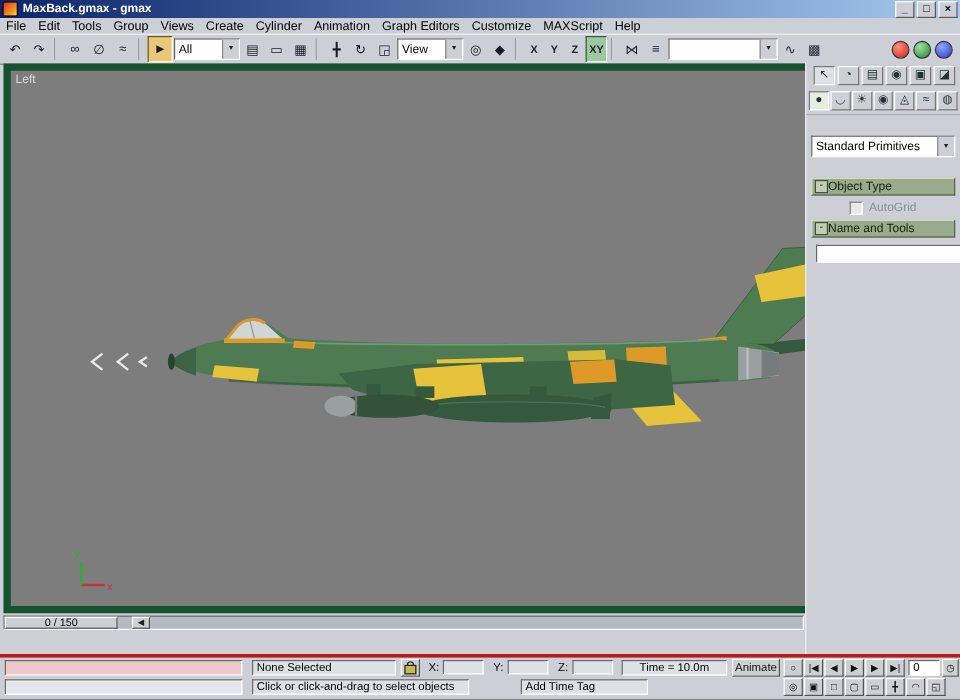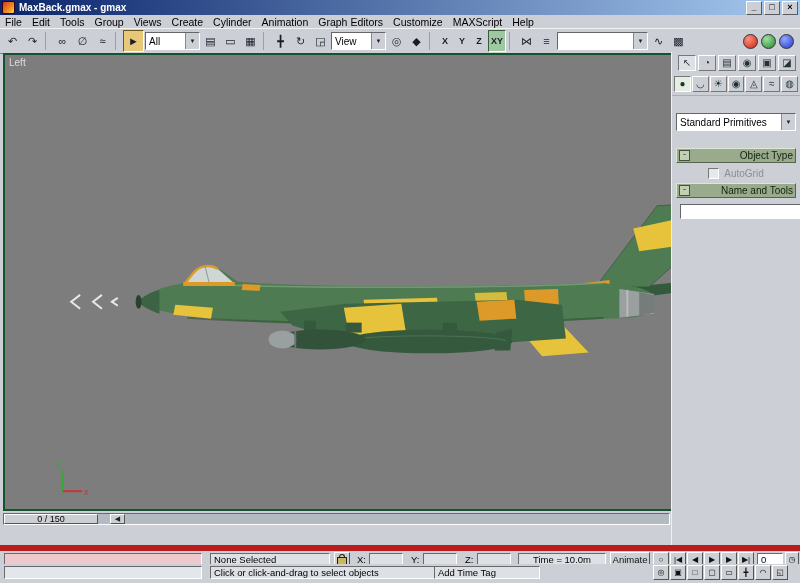--- a/index.html
+++ b/index.html
@@ -38,21 +38,21 @@
     display:flex;align-items:center;justify-content:center;font-size:6px;color:#222;}
   .dd.w48{width:50px;} .dd.w84{width:86px;}
   .ballgroup{margin-left:auto;display:flex;gap:3px;padding-right:3px;}
   .ball{width:13px;height:13px;border-radius:50%;border:1px solid #333;}
   .ball.red{background:radial-gradient(circle at 35% 30%,#ff9080,#cc2312);}
   .ball.green{background:radial-gradient(circle at 35% 30%,#a0e0a0,#1f8a2a);}
   .ball.blue{background:radial-gradient(circle at 35% 30%,#90a8ff,#2338cc);}
 
   
   .viewport{position:absolute;left:3px;top:53px;width:752px;height:458px;
-    background:var(--viewport_bg,#7d7d7d);border:2px solid #14532d;box-sizing:border-box;}
+    background:var(--viewport_bg,#7d7d7d);border:6px solid #14532d;box-sizing:border-box;}
   .vplabel{position:absolute;top:2px;left:4px;color:#dcdcdc;font-size:10px;z-index:2;}
   .viewport svg{position:absolute;left:0;top:0;width:100%;height:100%;}
 
   
   .cmdpanel{position:absolute;left:671px;top:52px;width:129px;height:494px;
     background:var(--ui_gray,#ccd0d6);box-sizing:border-box;border-left:1px solid #f0f0f0;}
   .ptabs{display:flex;gap:2px;padding:3px 4px 2px 6px;}
   .ptab{width:16px;height:14px;font-size:10px;line-height:13px;text-align:center;
     background:var(--ui_gray,#ccd0d6);border:1px solid;border-color:#fff #777 #777 #fff;color:#233;}
   .ptab.active{border-color:#777 #fff #fff #777;background:#dde1e6;}
@@ -60,21 +60,21 @@
   .pcat{width:15px;height:14px;font-size:10px;line-height:13px;text-align:center;
     background:var(--ui_gray,#ccd0d6);border:1px solid;border-color:#fff #777 #777 #fff;color:#233;}
   .pcat.active{border-color:#777 #fff #fff #777;background:#e4efe2;}
   .panel-dd{margin:17px 4px;}
   .rollout{margin:4px 4px 0 4px;}
   .rollout-h{height:13px;background:var(--rollout_green,#9aaa8c);border:1px solid;
     border-color:#dde8d2 #56644c #56644c #dde8d2;display:flex;align-items:center;
     font-size:10px;color:#10230c;padding:0 2px;}
   .rollout-h .mbox{width:9px;height:9px;line-height:7px;font-size:9px;text-align:center;
     background:#c2cfb4;border:1px solid #445040;color:#203018;}
-  .rollout-h .rtitle{flex:1;text-align:right;}
+  .rollout-h .rtitle{flex:1;text-align:left;}
   .autogrid{display:flex;align-items:center;justify-content:center;gap:5px;
     color:#8a8f96;font-size:10px;margin:5px 0 3px 0;}
   .checkbox{width:9px;height:9px;background:#e6e9ec;border:1px solid;border-color:#777 #fff #fff #777;}
   .objgrid{display:grid;grid-template-columns:1fr 1fr;gap:4px 5px;padding:2px 4px 7px 4px;}
   .objbtn{height:15px;background:#d3d7db;border:1px solid;border-color:#fafafa #585858 #585858 #fafafa;
     border-radius:2px;font-size:9.5px;display:flex;align-items:center;justify-content:center;}
   .namerow{display:flex;gap:4px;padding:6px 4px;}
   .nameinput{flex:1;height:13px;background:#fff;border:1px solid;border-color:#666 #fff #fff #666;
     font-family:"Liberation Sans",sans-serif;font-size:10px;padding:0 2px;}
 
@@ -87,21 +87,21 @@
     font-size:7px;display:flex;align-items:center;justify-content:center;color:#222;}
   .ruler{position:absolute;left:3px;top:526px;width:667px;height:18px;box-sizing:border-box;
     background:#c9d1c3;border-top:1px solid #8a9086;border-bottom:1px solid #8a9086;
     display:flex;padding:0 6px 0 24px;position:absolute;}
   .ruler::after{content:'';position:absolute;left:24px;right:6px;bottom:2px;height:5px;
     background:repeating-linear-gradient(90deg,#99a294 0 1px,transparent 1px 4.25px);}
   .tick{flex:1;text-align:center;font-size:9px;color:#2a2a2a;line-height:16px;}
 
   
   .srow{position:absolute;left:0;width:800px;background:var(--ui_gray,#ccd0d6);}
-  .srow1{top:545px;height:19px;border-top:6px solid #b91c1c;}
+  .srow1{top:545px;height:19px;border-top:3px solid #b91c1c;}
   .srow2{top:564px;height:19px;}
   .srow > *{position:absolute;box-sizing:border-box;}
   .sunken{background:#dde0e4;border:1px solid;border-color:#6a6a6a #fff #fff #6a6a6a;
     font-size:9.5px;line-height:11px;padding:0 3px;white-space:nowrap;overflow:hidden;}
   .sbtn{background:#ccd0d4;border:1px solid;border-color:#fff #555 #555 #fff;
     font-size:8px;display:flex;align-items:center;justify-content:center;color:#111;}
   .slabel{font-size:9.5px;}
   .listener-pink{background:var(--listener_pink,#edc9cb);}
   .lockicon{position:relative;width:8px;height:6px;border:1px solid #222;background:#c8b858;margin-top:3px;}
   .lockicon::before{content:'';position:absolute;top:-4px;left:1px;width:4px;height:3px;
@@ -331,21 +331,21 @@
     <div class="sbtn" style="left:687px;top:1px;width:16px;height:15px;">◀</div>
     <div class="sbtn" style="left:704px;top:1px;width:16px;height:15px;">▶</div>
     <div class="sbtn" style="left:721px;top:1px;width:16px;height:15px;">▶</div>
     <div class="sbtn" style="left:738px;top:1px;width:16px;height:15px;">▶|</div>
     <div class="sunken" style="left:757px;top:2px;width:26px;height:13px;background:#fff;">0</div>
     <div class="sbtn" style="left:785px;top:1px;width:14px;height:15px;">◷</div>
   </div>
 
   <div class="srow srow2">
     <div class="sunken" style="left:4px;top:2px;width:198px;height:13px;background:#e3e6ea;"></div>
-    <div class="sunken" style="left:210px;top:2px;width:243px;height:13px;">Click or click-and-drag to select objects</div>
+    <div class="sunken" style="left:210px;top:2px;width:181px;height:13px;">Click or click-and-drag to select objects</div>
     <div class="sunken" style="left:434px;top:2px;width:106px;height:13px;">Add Time Tag</div>
     <div class="sbtn" style="left:653px;top:1px;width:16px;height:15px;">◎</div>
     <div class="sbtn" style="left:670px;top:1px;width:16px;height:15px;">▣</div>
     <div class="sbtn" style="left:687px;top:1px;width:16px;height:15px;">□</div>
     <div class="sbtn" style="left:704px;top:1px;width:16px;height:15px;">▢</div>
     <div class="sbtn" style="left:721px;top:1px;width:16px;height:15px;">▭</div>
     <div class="sbtn" style="left:738px;top:1px;width:16px;height:15px;">╋</div>
     <div class="sbtn" style="left:755px;top:1px;width:16px;height:15px;">◠</div>
     <div class="sbtn" style="left:772px;top:1px;width:16px;height:15px;">◱</div>
   </div>

